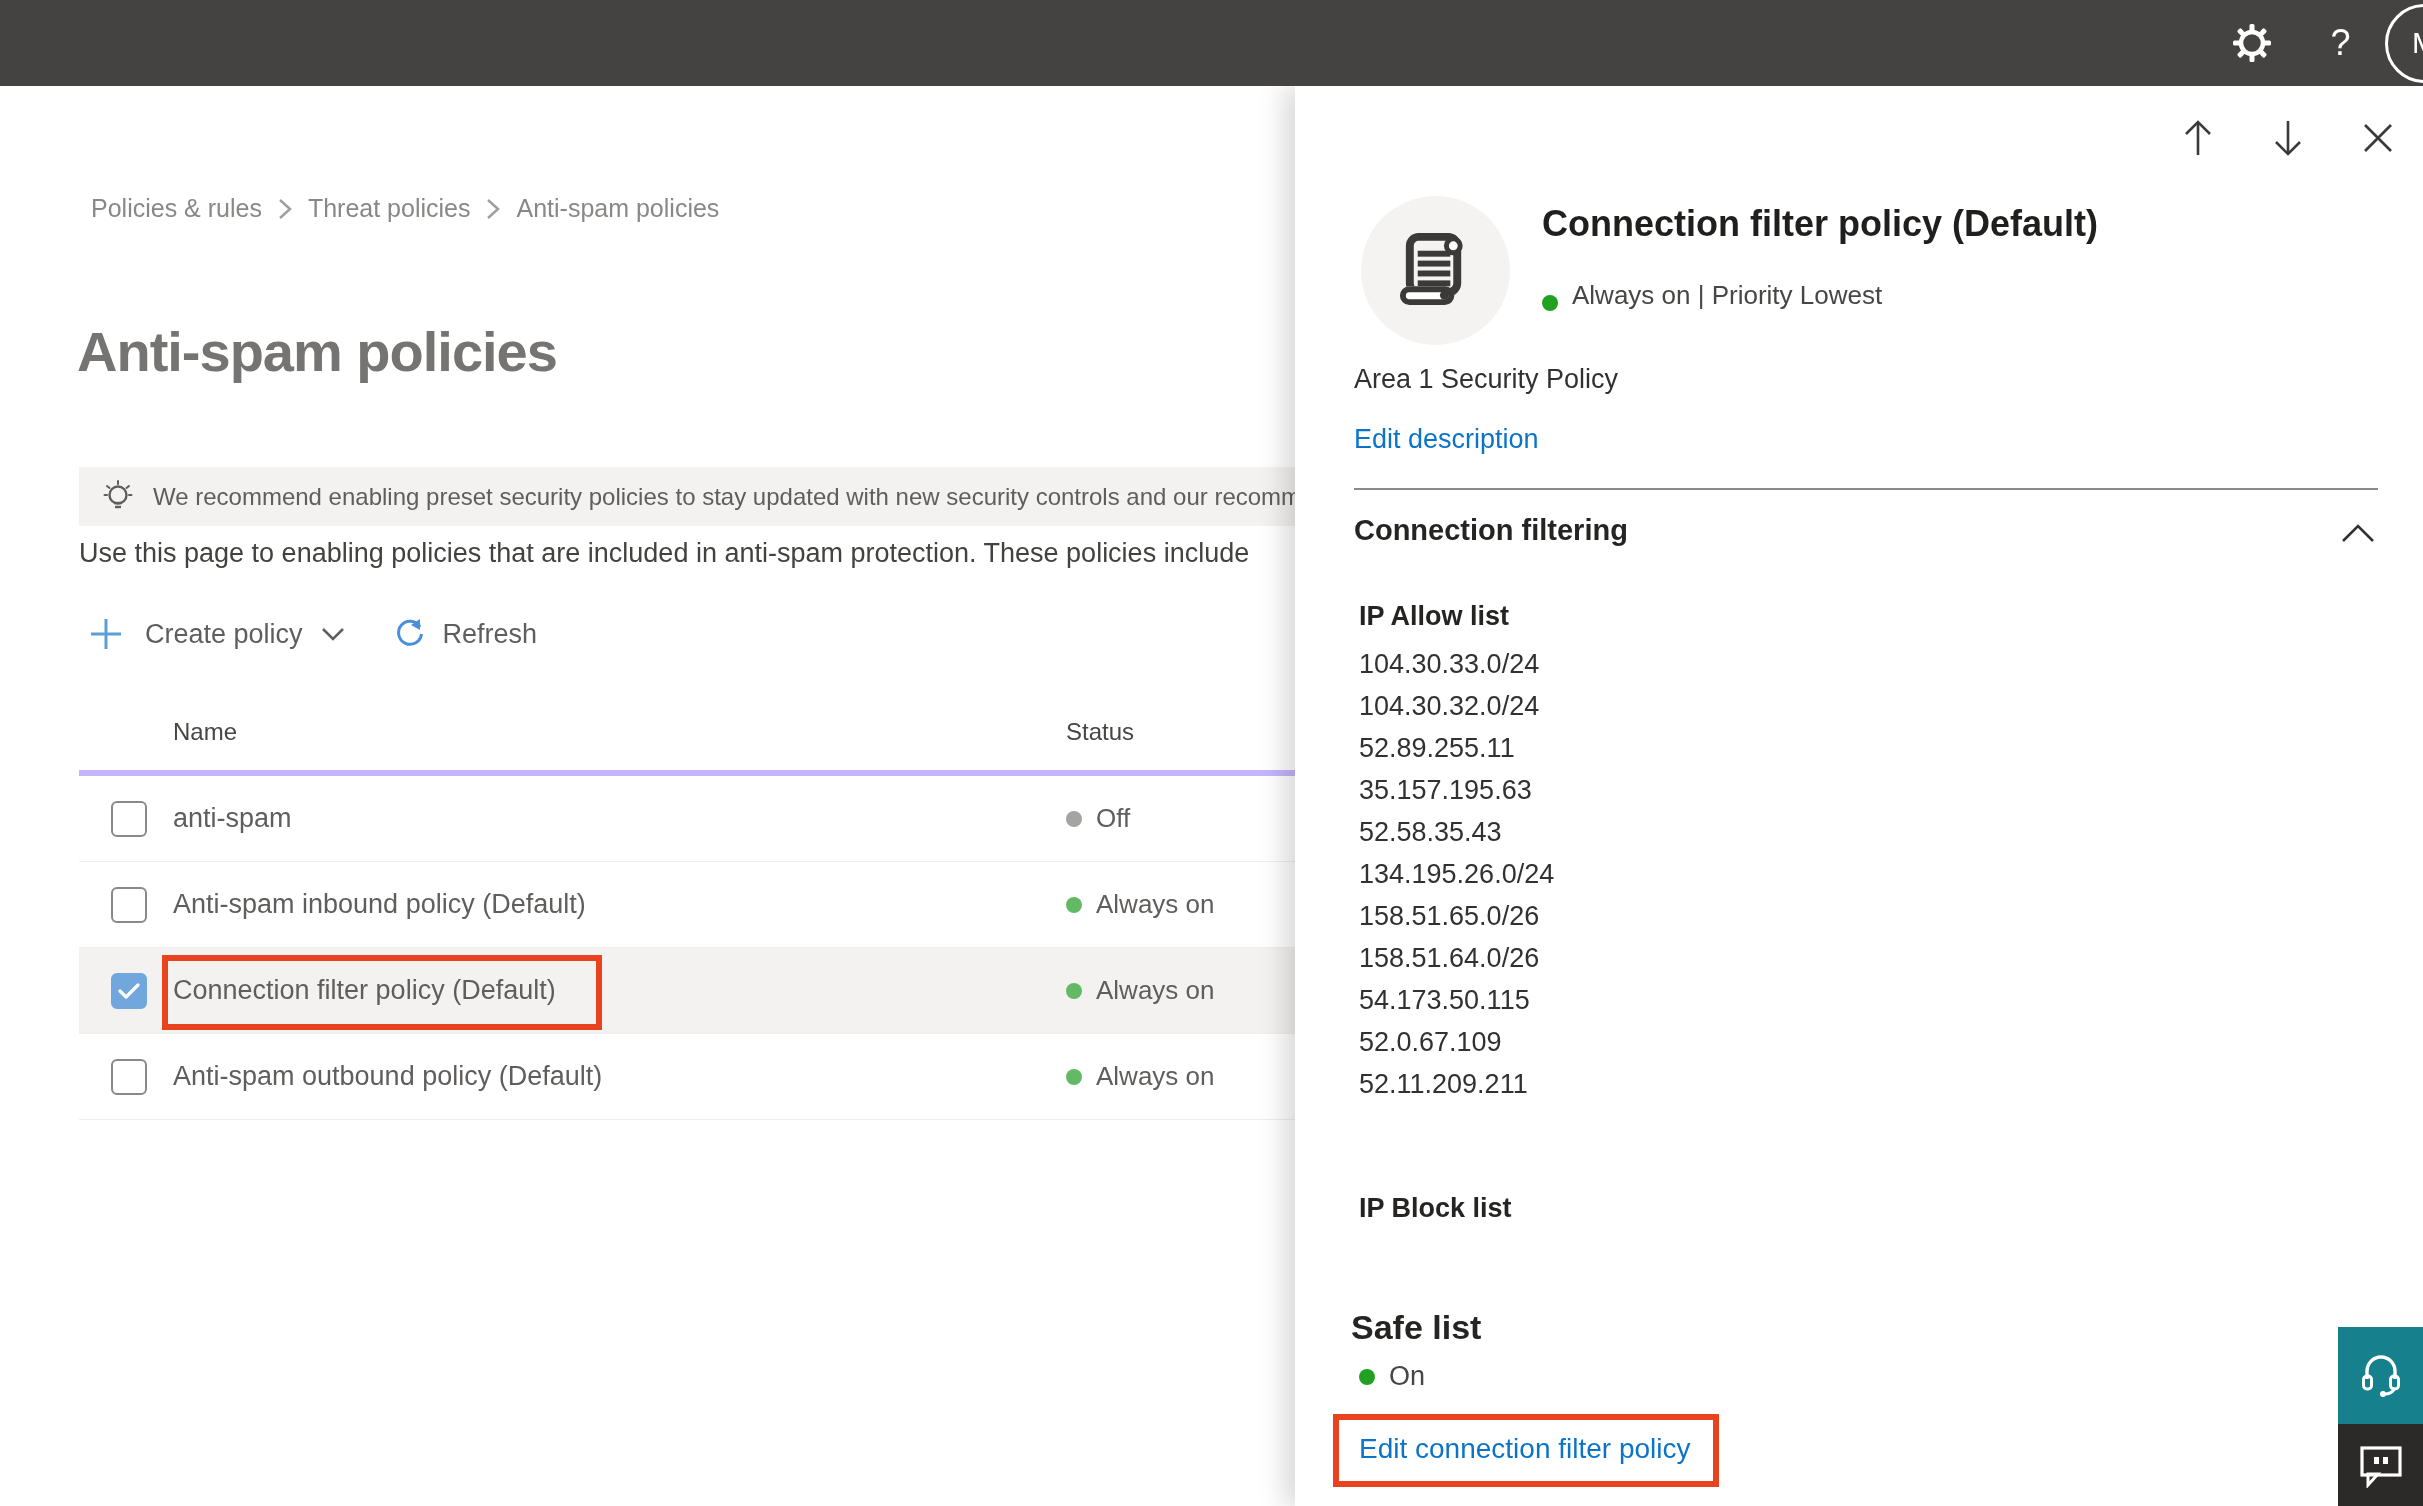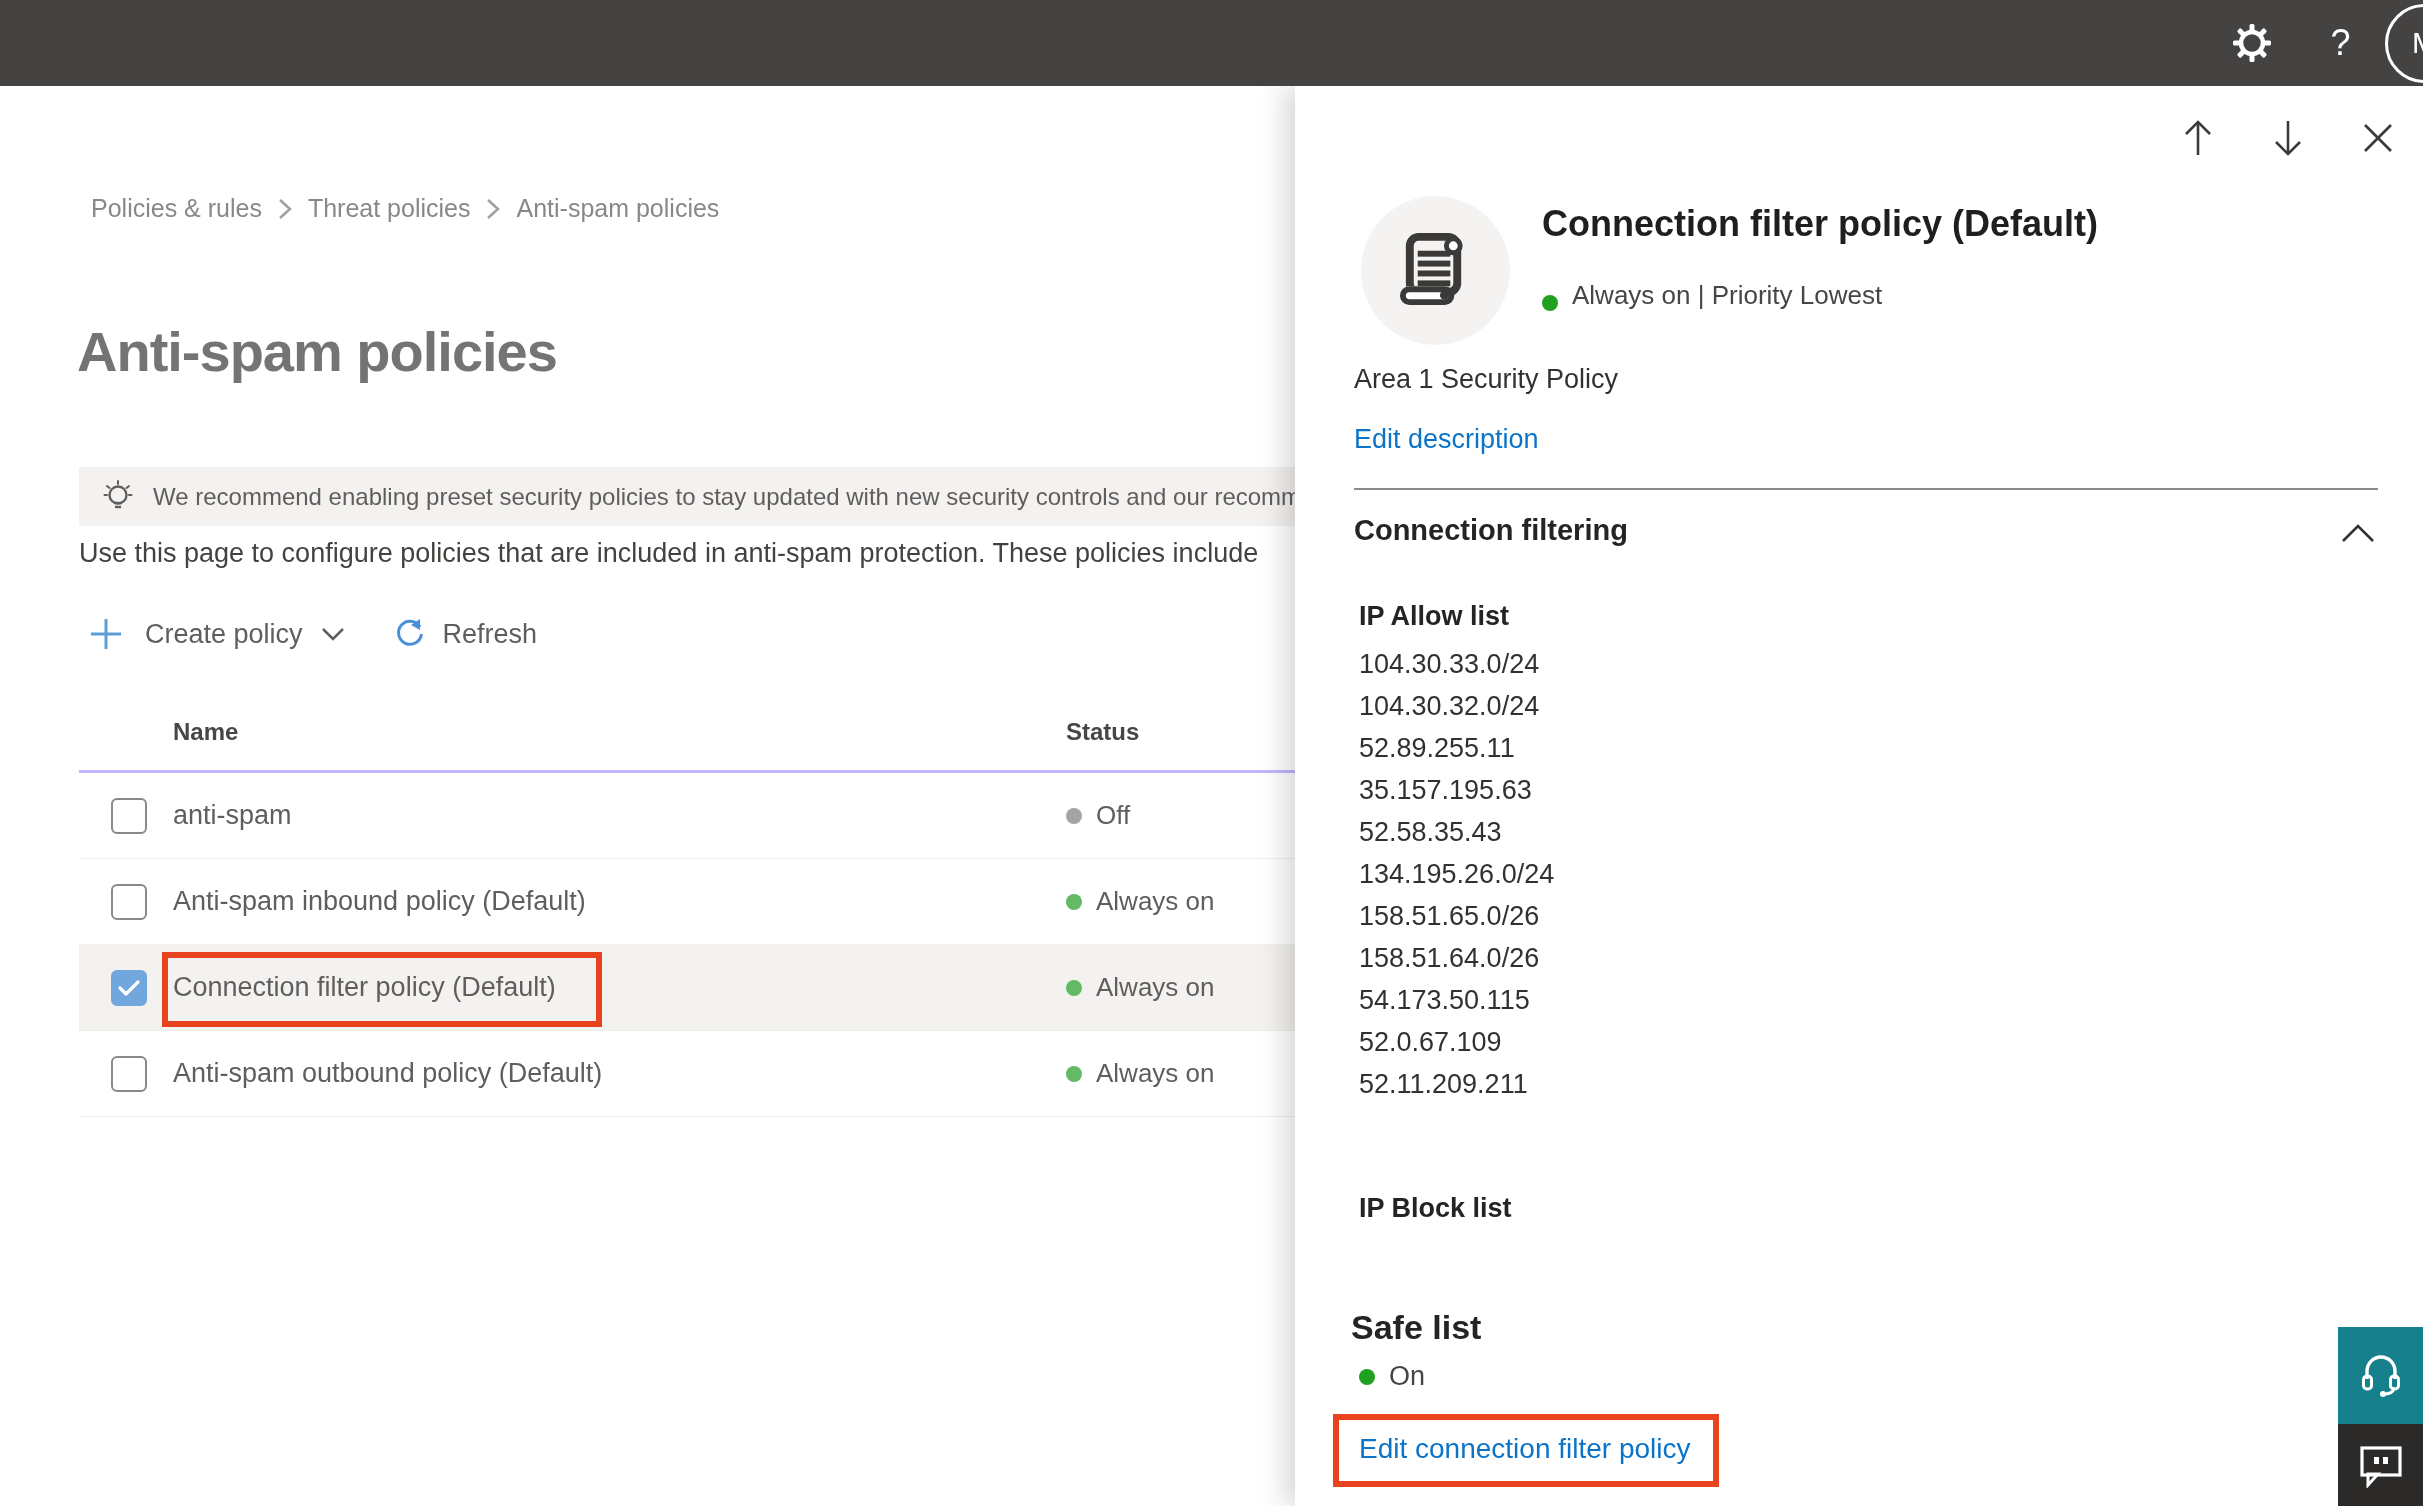--- a/index.html
+++ b/index.html
@@ -29,22 +29,22 @@
 
   .toolbar{position:absolute;left:89px;top:609px;height:50px;display:flex;align-items:center;}
   .tool-btn{display:flex;align-items:center;cursor:pointer;}
   .tool-label{font-size:27px;color:#605e5c;}
   .plus-wrap{margin-right:22px;display:flex;align-items:center;}
   .chev-wrap{margin-left:18px;display:flex;align-items:center;}
   .refresh-wrap{margin-left:48px;margin-right:16px;display:flex;align-items:center;}
 
   
   .table{position:absolute;left:79px;top:693px;width:2344px;}
-  .thead{height:77px;display:flex;align-items:center;border-bottom:3px solid #c4b5fd;
-         font-size:24px;font-weight:bold;color:#484644;}
+  .thead{height:77px;display:flex;align-items:center;border-bottom:6px solid #c4b5fd;
+         font-size:24px;font-weight:normal;color:#484644;}
   .col-name{position:absolute;left:94px;}
   .col-status{position:absolute;left:987px;}
   .trow{position:relative;height:85px;display:flex;align-items:center;border-bottom:1px solid #f0efeb;}
   .trow.selected{background:#f3f2f1;}
   .cb{position:absolute;left:32px;width:36px;height:36px;box-sizing:border-box;border:2px solid #8b8987;
       border-radius:6px;background:#fff;cursor:pointer;display:flex;align-items:center;justify-content:center;}
   .cb.checked{background:#71a7dc;border-color:#71a7dc;}
   .row-name{position:absolute;left:94px;font-size:27px;color:#605e5c;cursor:pointer;}
   .row-status{position:absolute;left:987px;display:flex;align-items:center;gap:14px;font-size:26px;color:#605e5c;}
   .dot{width:16px;height:16px;border-radius:50%;flex:none;}
@@ -147,21 +147,21 @@
         <line x1="17" y1="4" x2="17" y2="7"></line>
           <line x1="6" y1="9" x2="8.5" y2="11"></line>
         <line x1="28" y1="9" x2="25.5" y2="11"></line>
           <line x1="3.5" y1="18" x2="6" y2="18"></line>
         <line x1="30.5" y1="18" x2="28" y2="18"></line>
       </g>
     </svg>
     <span class="banner-text">We recommend enabling preset security policies to stay updated with new security controls and our recomme</span>
   </div>
 
-  <div class="page-desc">Use this page to configure policies that are included in anti-spam protection. These policies include</div>
+  <div class="page-desc">Use this page to enabling policies that are included in anti-spam protection. These policies include</div>
 
   <div class="toolbar">
     <div class="tool-btn">
       <span class="plus-wrap">
         <svg width="34" height="34" viewBox="0 0 34 34">
             <line x1="17" y1="2" x2="17" y2="32" stroke="#5b9ed6" stroke-width="3"></line>
             <line x1="2" y1="17" x2="32" y2="17" stroke="#5b9ed6" stroke-width="3"></line>
           </svg>
       </span>
       <span class="tool-label">Create policy</span>

